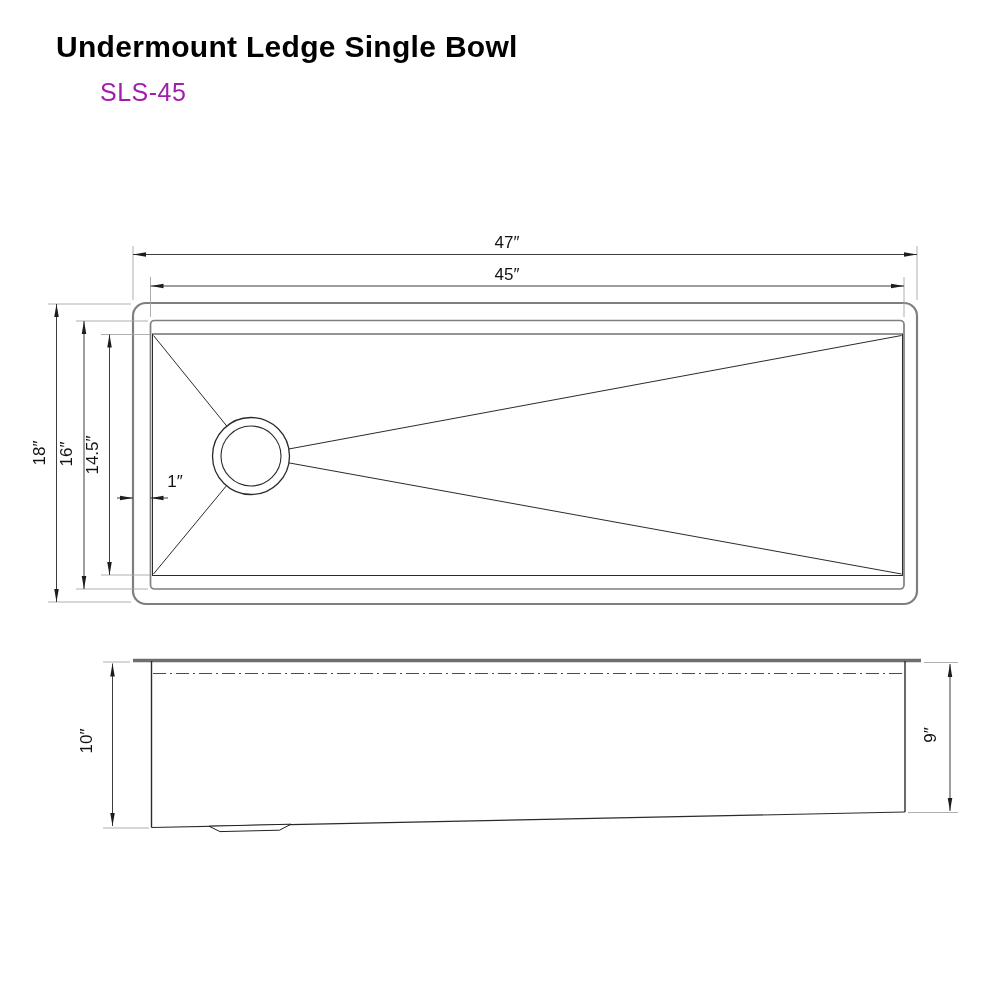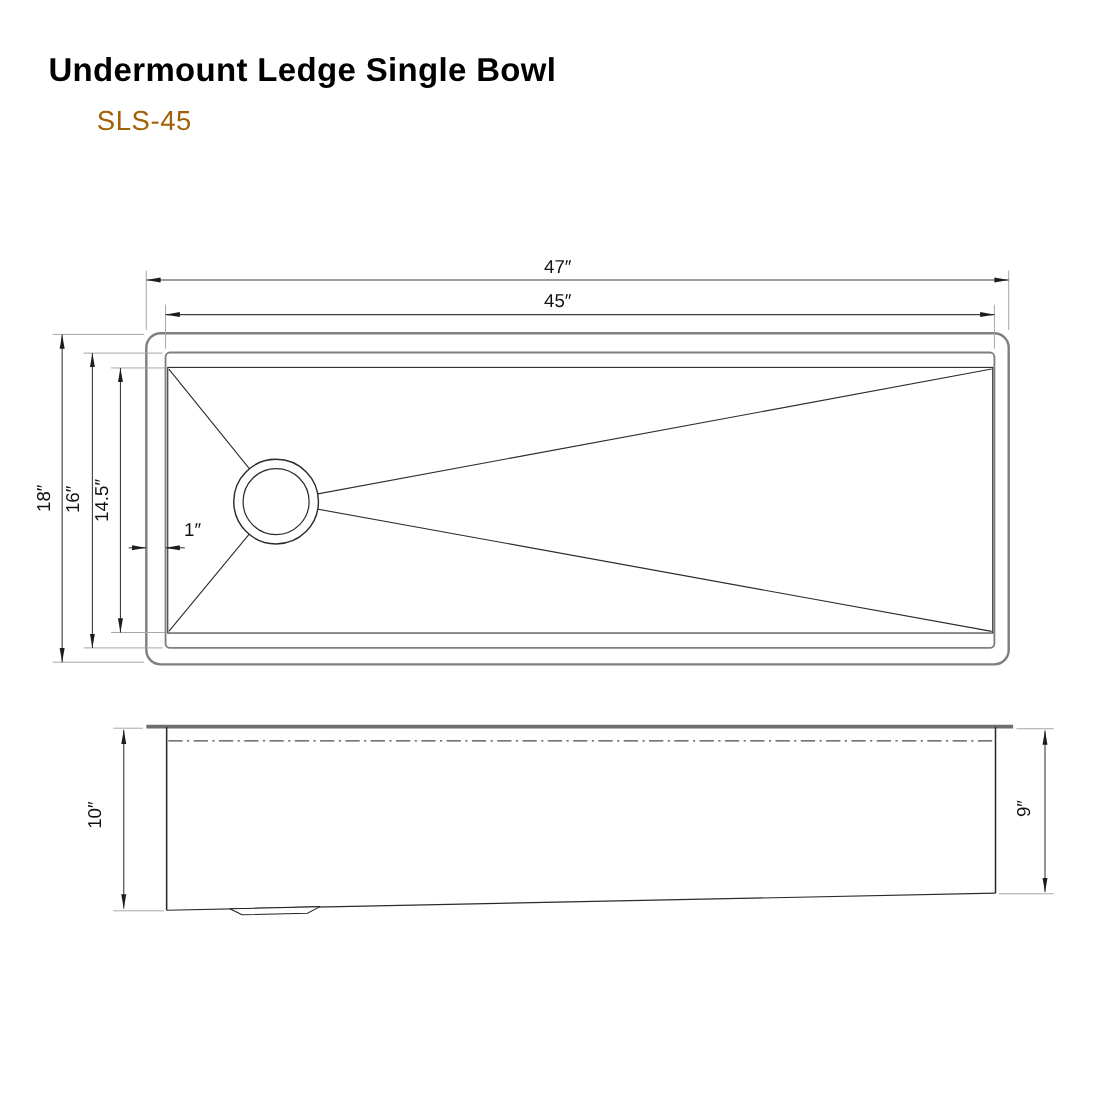--- a/index.html
+++ b/index.html
@@ -3,34 +3,34 @@
 <meta charset="utf-8">
 <style>
   html,body{margin:0;padding:0;background:#fff;}
   .page{
     position:relative;
     width:1000px;height:999px;
     background:#ffffff;
     font-family:"Liberation Sans", sans-serif;
     overflow:hidden;
   }
-  .hdr{position:absolute;left:44px;top:30px;margin-top:18px;}
+  .hdr{position:absolute;left:56px;top:30px;}
   .hdr h1{
     margin:0;
     font-size:30px;
     font-weight:700;
     letter-spacing:.3px;
     color:#000;
     font-family:"Liberation Sans", sans-serif;
   }
   .hdr .model{
     margin:14px 0 0 44px;
     font-size:25px;
     font-weight:400;
-    color:#a16207;
+    color:#a21caf;
     letter-spacing:.5px;
   }
   svg.drawing{position:absolute;left:0;top:0;}
   
   .rim       {stroke:#7f7f7f;stroke-width:2.2;fill:none;}
   .rim-thin  {stroke:#7f7f7f;stroke-width:1.7;fill:none;}
   .edge      {stroke:#2b2b2b;stroke-width:1;fill:none;}
   .body      {stroke:#2a2a2a;stroke-width:1.4;fill:none;}
   .body-thin {stroke:#2a2a2a;stroke-width:1.1;fill:none;}
   .counter   {stroke:#6e6e6e;stroke-width:3.4;fill:none;}

